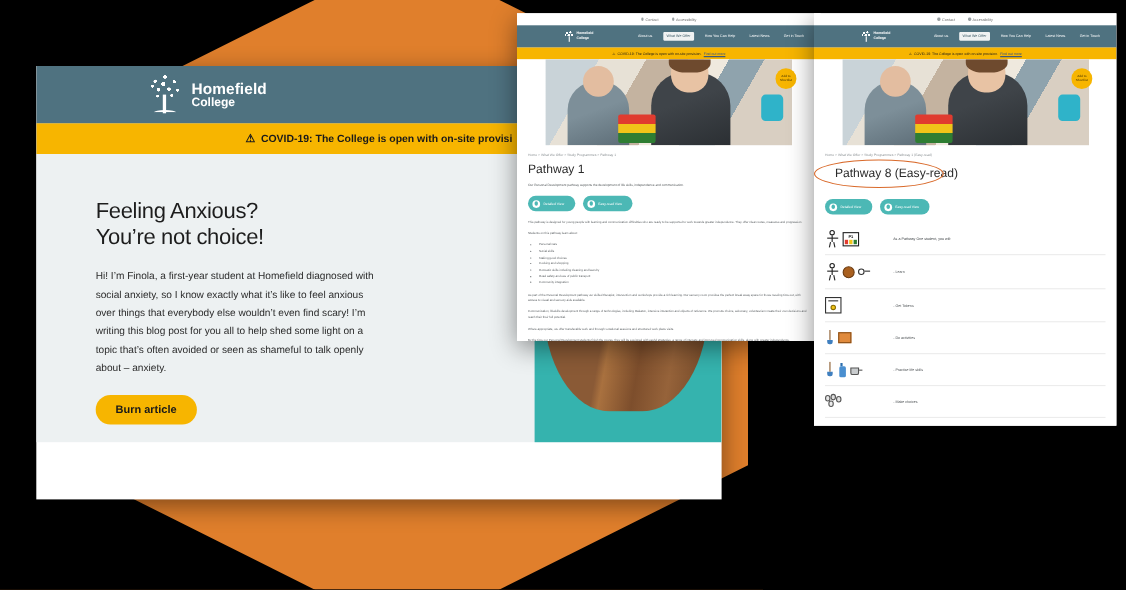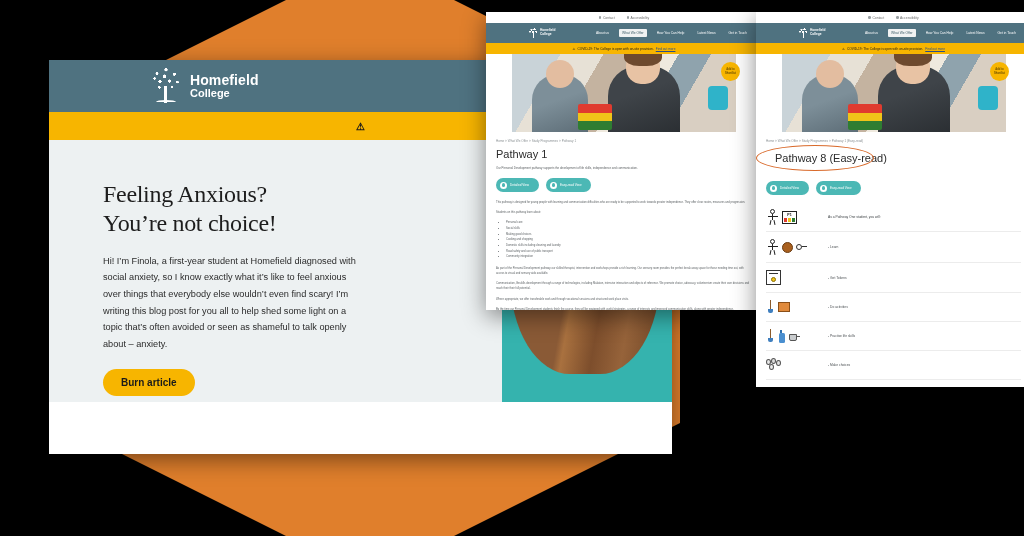--- a/index.html
+++ b/index.html
@@ -19,21 +19,20 @@
     background: #e07f2c;
     clip-path: polygon(50% 0%, 100% 25%, 100% 75%, 50% 100%, 0% 75%, 0% 25%);
   }
 
   
   .win {
     position: absolute;
     background: #fff;
     box-shadow: 0 6px 22px rgba(0,0,0,.45);
     overflow: hidden;
-    margin-left: 16px;
   }
 
   
   #win-blog { left: 33px; top: 60px; width: 623px; height: 394px; }
 
   .hf-navbar {
     height: 52px; background: #4f7280;
     display: flex; align-items: center; position: relative;
   }
   .hf-logo { display: flex; align-items: center; gap: 7px; margin-left: 100px; }
@@ -74,21 +73,21 @@
     color: #1a1a1a; font-size: 9.5px; font-weight: bold; gap: 5px;
     padding: 0 12px; overflow: hidden; white-space: nowrap;
   }
   .hf-covid .warn { font-size: 10px; }
 
   .hero {
     display: flex; height: 262px; background: #edf1f2;
   }
   .hero-left { flex: 1; padding: 40px 42px 0 54px; }
   .hero h1 {
-    font-size: 24px; line-height: 1.22; color: #1d1d1d; font-weight: normal; letter-spacing: -.3px; font-family: Liberation Serif, serif;
+    font-size: 20px; line-height: 1.22; color: #1d1d1d; font-weight: normal; letter-spacing: -.3px;
   }
   .hero p {
     margin-top: 14px; font-size: 9.2px; line-height: 1.82; color: #2b2b2b; max-width: 260px;
   }
   .btn-read {
     margin-top: 16px; display: inline-block; background: #f7b500; color: #1a1a1a;
     font-size: 10px; font-weight: bold; padding: 8px 18px; border-radius: 20px;
   }
   .hero-right {
     width: 170px; background: #35b3ae; position: relative; overflow: hidden;
@@ -312,20 +311,21 @@
           <span>About us</span><span class="caret">▾</span>
         </div>
         <div class="item">
           <span>What We Offer</span><span class="caret">▾</span>
         </div>
       </div>
     </div>
 
     <div class="hf-covid">
       <span class="warn">⚠</span>
+      <span>COVID-19: The College is open with on-site provisi</span>
     </div>
 
     <div class="hero">
       <div class="hero-left">
         <h1>
           <span>Feeling Anxious?</span><br>
           <span>You’re not choice!</span>
         </h1>
         <p>Hi! I’m Finola, a first-year student at Homefield diagnosed with social anxiety, so I know exactly what it’s like to feel anxious over things that everybody else wouldn’t even find scary! I’m writing this blog post for you all to help shed some light on a topic that’s often avoided or seen as shameful to talk openly about – anxiety.</p>
         <div class="btn-read">Burn article</div>

